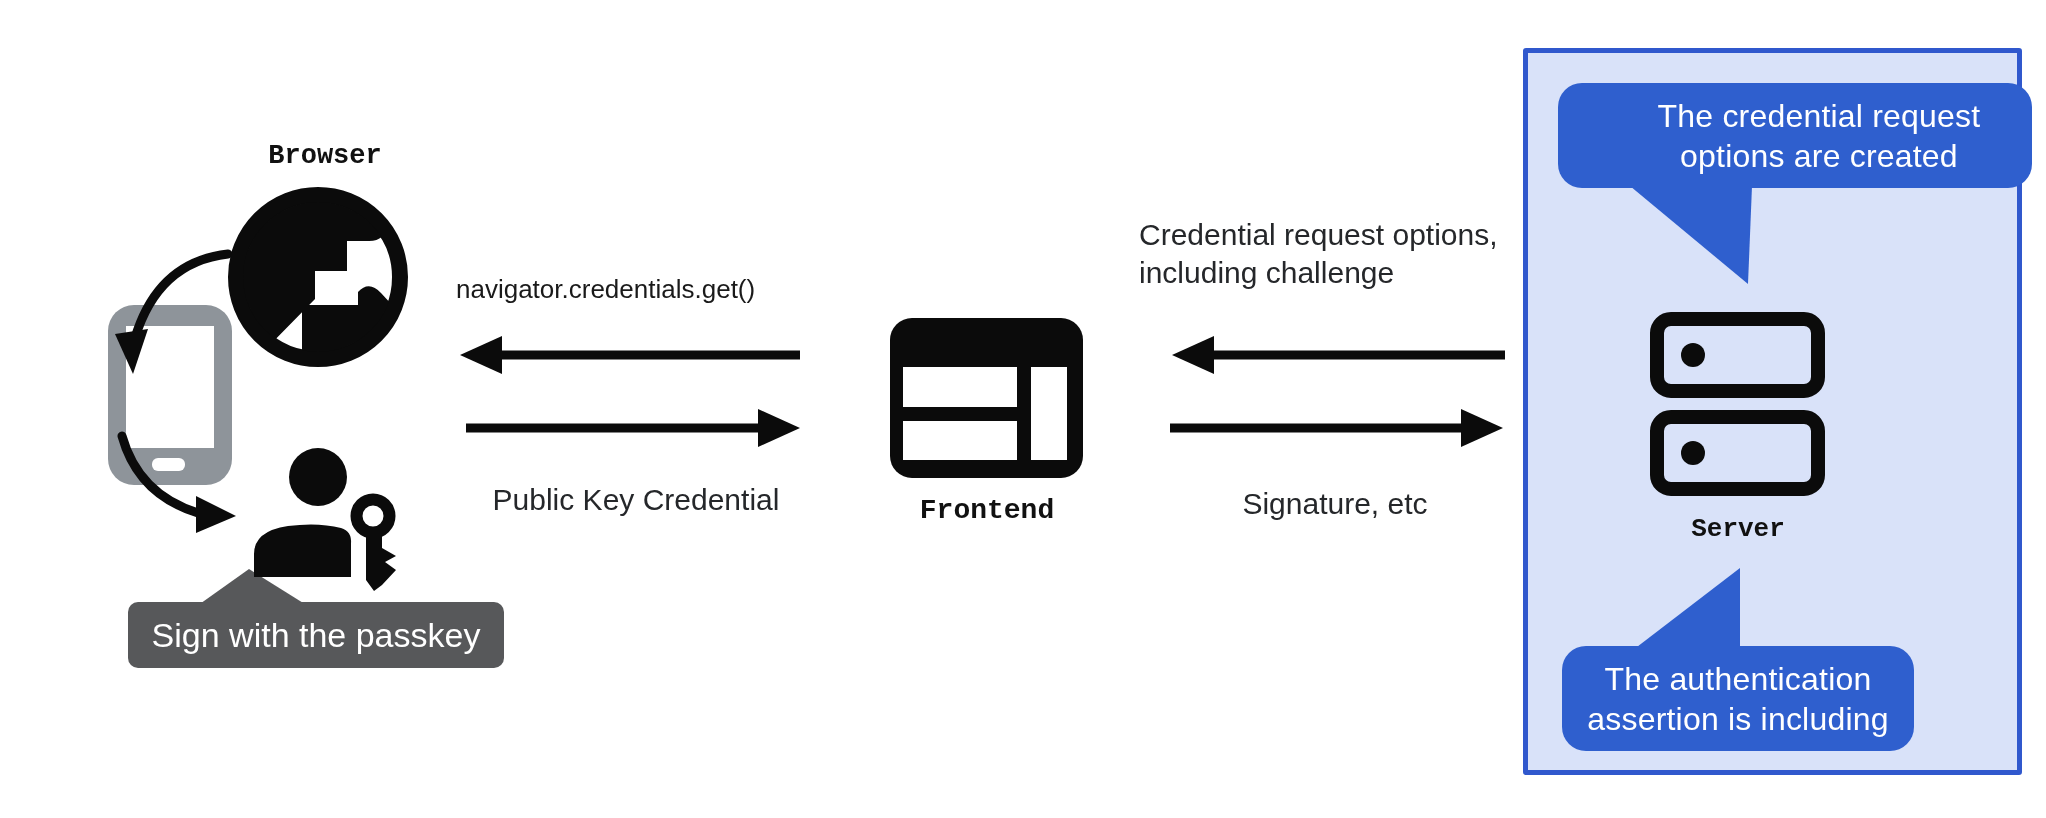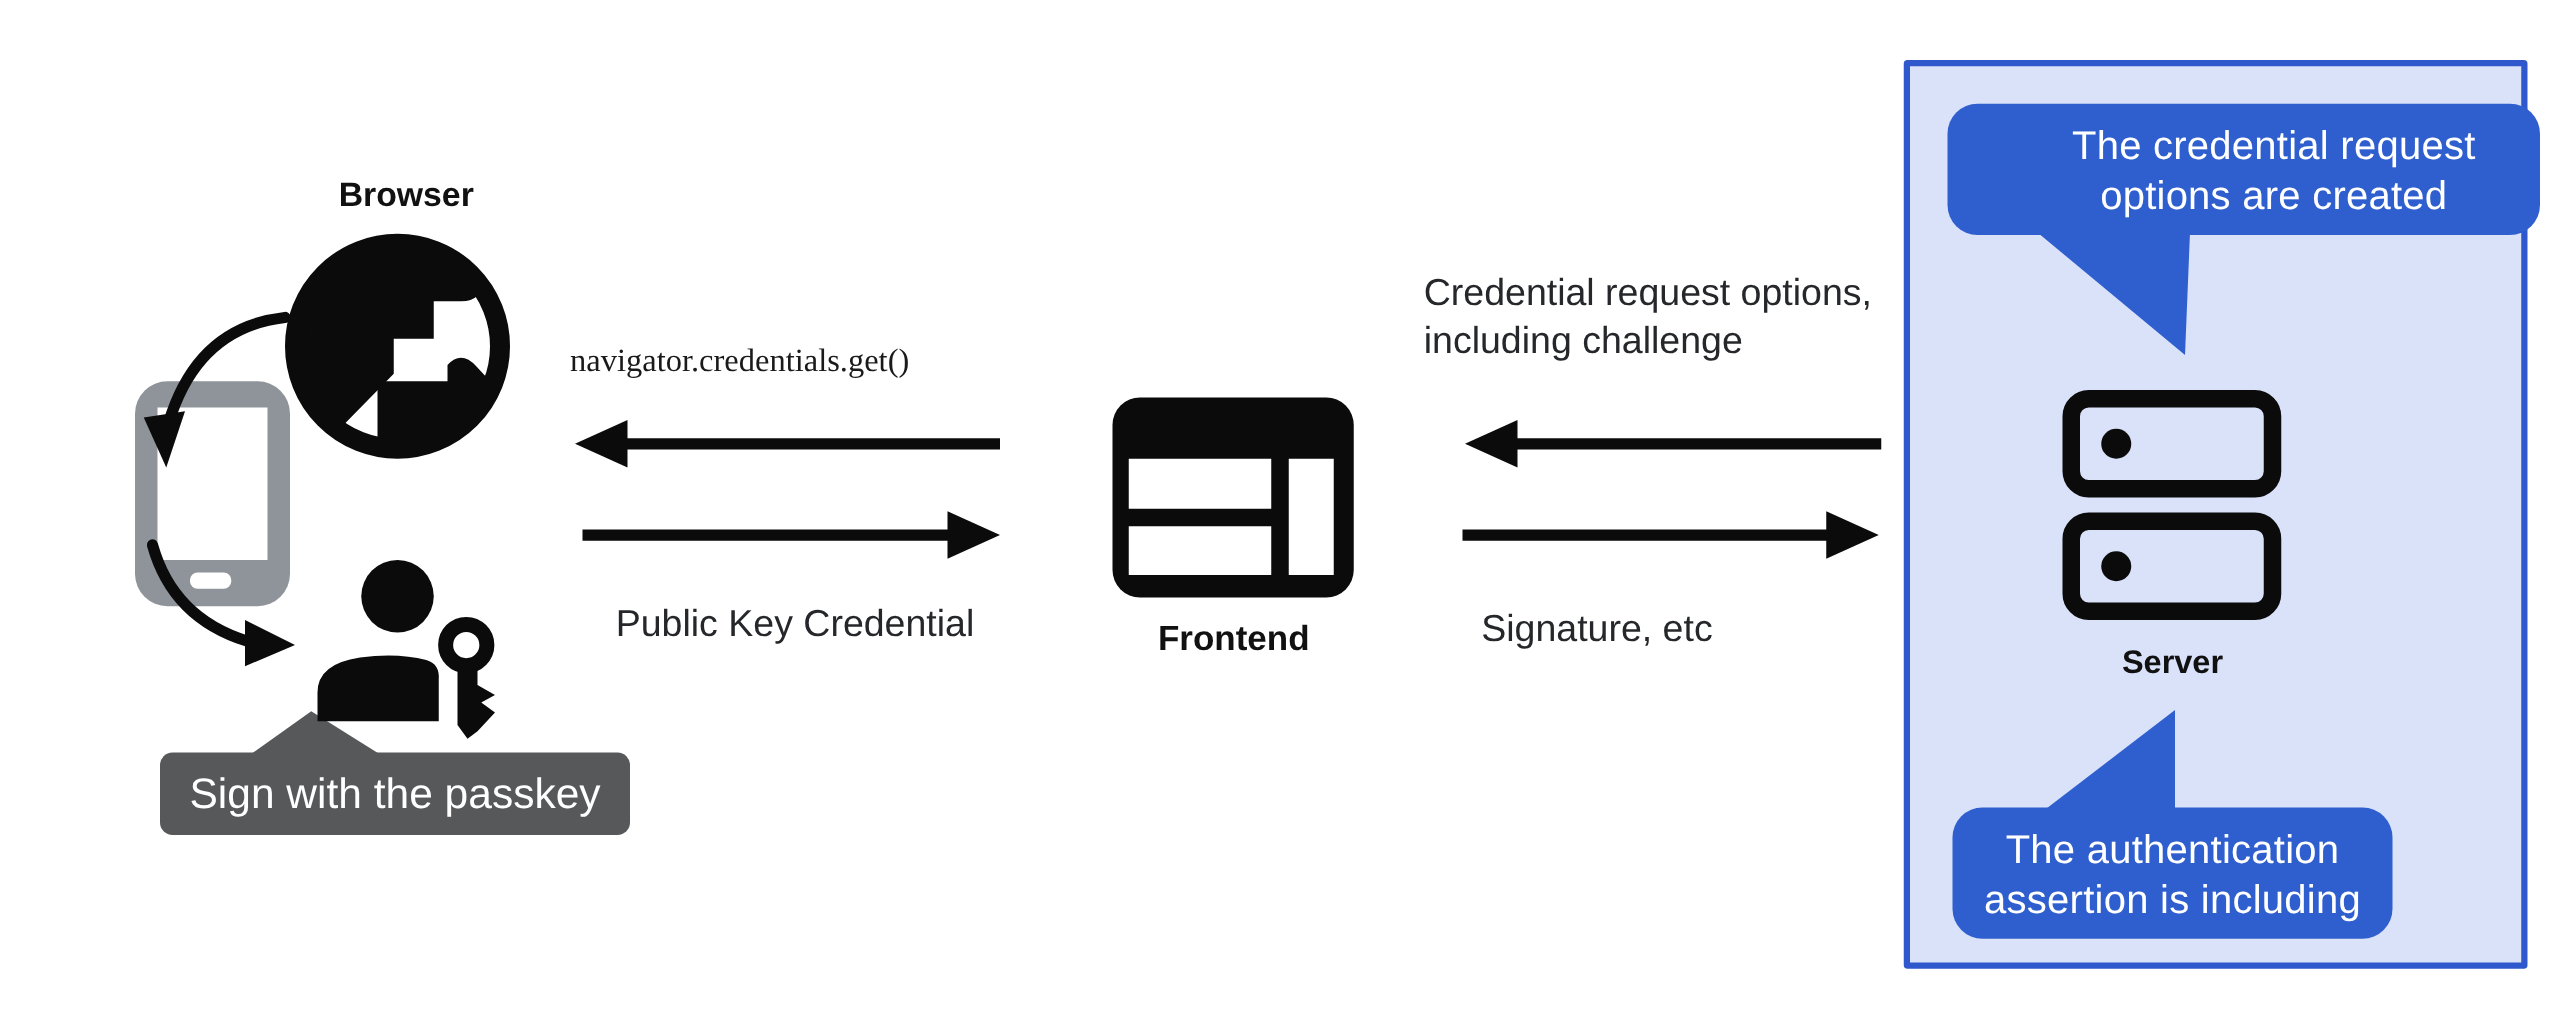--- a/index.html
+++ b/index.html
@@ -22,28 +22,28 @@
   }
   .bubble-top{left:1558px;top:83px;width:426px;height:105px;padding-left:48px;}
   .bubble-bottom{left:1562px;top:646px;width:352px;height:105px;}
   
   .badge{
     left:128px;top:602px;width:376px;height:66px;background:#57585a;border-radius:10px;
     display:flex;align-items:center;justify-content:center;color:#fff;font-size:34px;z-index:2;
   }
   
   .lbl{z-index:2;white-space:nowrap;}
-  .bold{font-weight:bold;color:#111;}
+  .bold{font-weight:bold;color:#111;font-family:Liberation Mono, monospace;}
   .browser-lbl{left:225px;top:141px;width:200px;text-align:center;font-size:27px;}
   .userverif-lbl{left:14px;top:385px;font-size:29px;}
-  .code-lbl{left:456px;top:274px;font-family:Liberation Serif, serif;font-size:26px;color:#1a1a1a;}
+  .code-lbl{left:456px;top:274px;font-family:Liberation Sans, sans-serif;font-size:26px;color:#1a1a1a;}
   .pkc-lbl{left:456px;top:483px;width:360px;text-align:center;font-size:30px;}
   .frontend-lbl{left:887px;top:495px;width:200px;text-align:center;font-size:28px;}
   .credreq-lbl{left:1139px;top:216px;font-size:30px;line-height:38px;white-space:nowrap;}
-  .sig-lbl{left:1185px;top:487px;width:300px;text-align:left;font-size:30px;}
+  .sig-lbl{left:1185px;top:487px;width:300px;text-align:center;font-size:30px;}
   .server-lbl{left:1650px;top:514px;width:176px;text-align:center;font-size:26px;}
 </style>
 </head>
 <body>
 
 <div class="stage">
 
   <div class="abs panel"></div>
 
   <svg class="svg-layer" width="2046" height="818" viewBox="0 0 2046 818">

